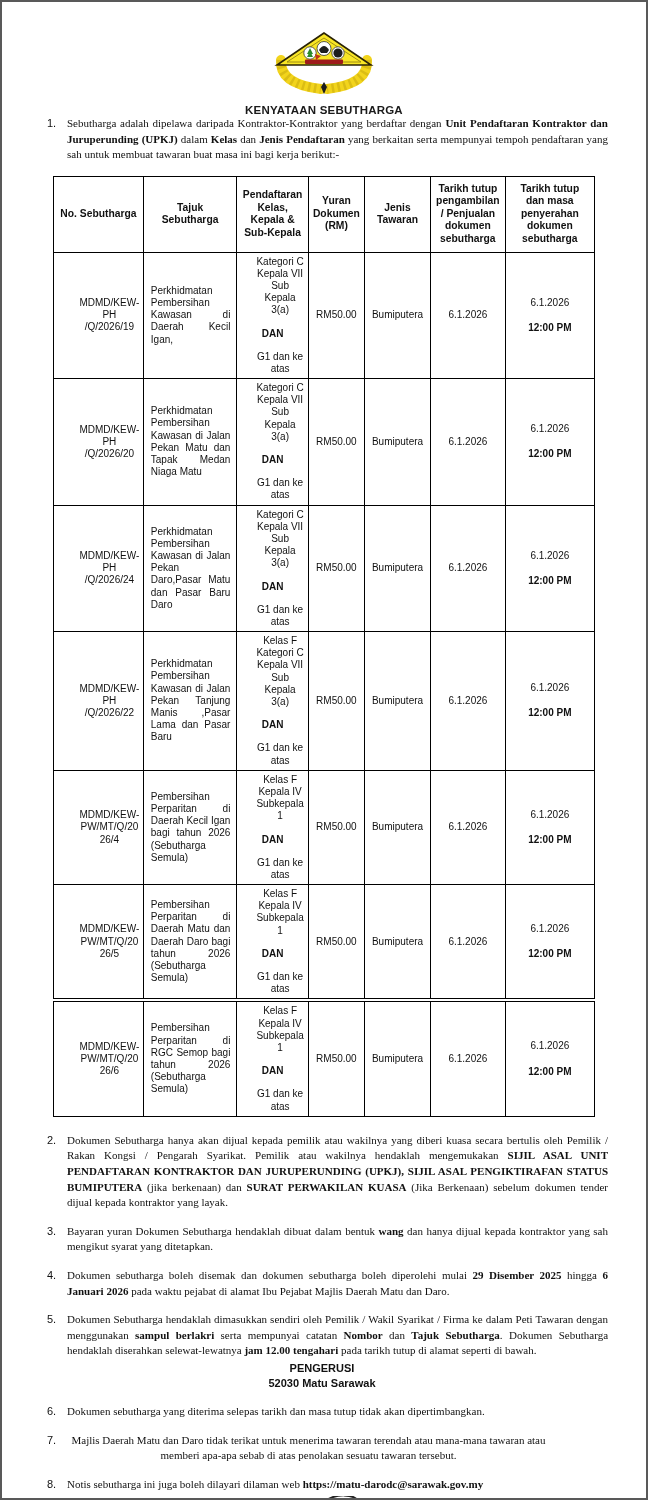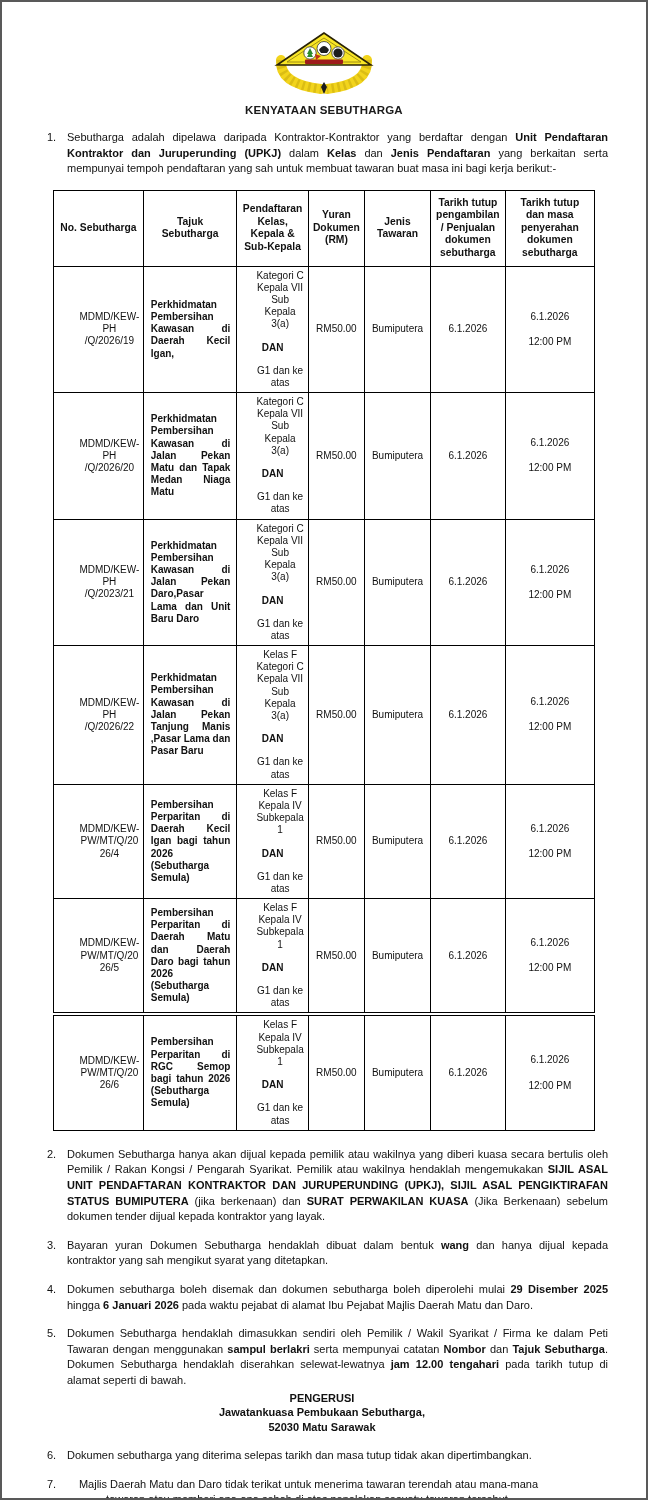--- a/index.html
+++ b/index.html
@@ -5,39 +5,39 @@
   html,body{margin:0;padding:0;background:#fff;}
   .page{
     width:648px;height:1500px;box-sizing:border-box;
     border:2px solid #595959;background:#fff;overflow:hidden;
     font-family:"Liberation Sans",sans-serif;color:#111;
     padding-top:22px;
   }
   
   .crest{display:block;margin:0 auto;}
   .doc-title{
-    text-align:center;font-size:11.5px;font-weight:bold;margin:8px 0 14px 0;
+    text-align:center;font-size:11.5px;font-weight:bold;margin:8px 0 0 0;
     letter-spacing:.2px;color:#1a1a1a;
   }
   
   .item{display:flex;margin:0 38px 13px 45px;font-size:11px;line-height:1.42;}
   .item .num{width:20px;flex:none;}
-  .item .body{flex:1;text-align:justify;}
+  .item .body{flex:1;text-align:justify;font-family:Liberation Serif, serif;}
   .item.ragged .body{text-align:center;padding-right:58px;}
   .b{font-weight:bold;}
   
   table{border-collapse:collapse;width:542px;margin:2px auto 16px auto;table-layout:fixed;}
   th,td{border:1px solid #000;text-align:center;vertical-align:middle;
         font-size:10px;line-height:1.22;padding:3px 3px;word-wrap:break-word;}
   th{font-weight:bold;white-space:pre-line;font-size:10.3px;padding:6px 2px;}
-  td.tajuk{text-align:justify;padding:4px 6px 4px 7px;font-weight:bold;}
+  td.tajuk{text-align:justify;padding:4px 6px 4px 7px;}
   .reg{white-space:pre-line;margin-left:15px;}
   .dan{font-weight:bold;margin:11px 0;}
   .no-line{display:block;margin-left:22px;}
-  .t2{margin-top:13px;}
+  .t2{margin-top:13px;font-weight:bold;}
   tr.page-break td{border-top:4px double #000;}
   
   .address{ text-align:center;font-weight:bold;font-size:11px;line-height:1.32;
     margin:2px 4px 14px 0;}
   .sig-wrap{text-align:center;margin-top:2px;}
 </style>
 </head>
 <body>
 
 <div class="page">
@@ -151,23 +151,23 @@
           <td>Bumiputera</td>
           <td>6.1.2026</td>
           <td>
             <div>6.1.2026</div>
             <div class="t2">12:00 PM</div>
           </td>
         </tr>
         <tr>
           <td>
             <div class="no-line">MDMD/KEW-PH</div>
-            <div class="no-line">/Q/2023/21</div>
-          </td>
-          <td class="tajuk">Perkhidmatan Pembersihan Kawasan di Jalan Pekan Daro,Pasar Lama dan Unit Baru Daro</td>
+            <div class="no-line">/Q/2026/24</div>
+          </td>
+          <td class="tajuk">Perkhidmatan Pembersihan Kawasan di Jalan Pekan Daro,Pasar Matu dan Pasar Baru Daro</td>
           <td>
             <div class="reg">Kategori C
 Kepala VII
 Sub Kepala
 3(a)</div>
             <div class="dan">DAN</div>
             <div class="reg">G1 dan ke
 atas</div>
           </td>
           <td>RM50.00</td>
@@ -283,21 +283,20 @@
     <span class="num">4.</span>
     <div class="body"><span>Dokumen sebutharga boleh disemak dan dokumen sebutharga boleh diperolehi mulai </span><span class="b">29 Disember 2025</span><span> hingga </span><span class="b">6 Januari 2026</span><span> pada waktu pejabat di alamat Ibu Pejabat Majlis Daerah Matu dan Daro.</span></div>
   </div>
   <div class="item" style="margin-bottom:2px;">
     <span class="num">5.</span>
     <div class="body"><span>Dokumen Sebutharga hendaklah dimasukkan sendiri oleh Pemilik / Wakil Syarikat / Firma ke dalam Peti Tawaran dengan menggunakan </span><span class="b">sampul berlakri</span><span> serta mempunyai catatan </span><span class="b">Nombor</span><span> dan </span><span class="b">Tajuk Sebutharga</span><span>. Dokumen Sebutharga hendaklah diserahkan selewat-lewatnya </span><span class="b">jam 12.00 tengahari</span><span> pada tarikh tutup di alamat seperti di bawah.</span></div>
   </div>
 
   <div class="address">
     <div>PENGERUSI</div>
-    <div>Jawatankuasa Pembukaan Sebutharga,</div>
     <div>52030 Matu Sarawak</div>
   </div>
 
   <div class="item">
     <span class="num">6.</span>
     <div class="body"><span>Dokumen sebutharga yang diterima selepas tarikh dan masa tutup tidak akan dipertimbangkan.</span></div>
   </div>
   <div class="item ragged">
     <span class="num">7.</span>
     <div class="body"><span>Majlis Daerah Matu dan Daro tidak terikat untuk menerima tawaran terendah atau mana-mana tawaran atau memberi apa-apa sebab di atas penolakan sesuatu tawaran tersebut.</span></div>

